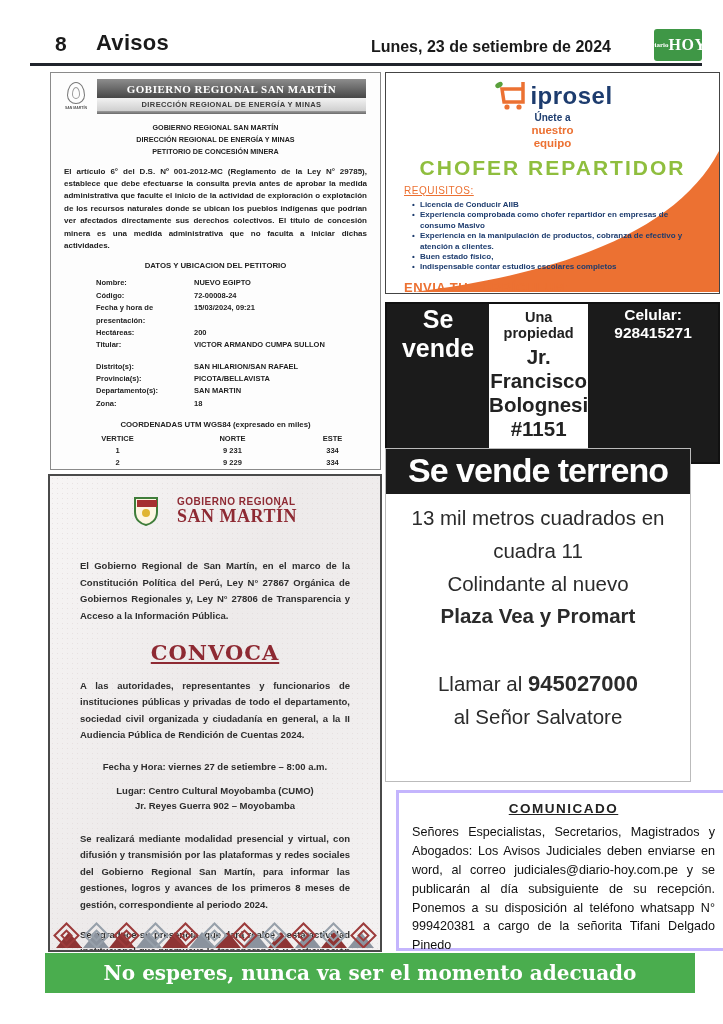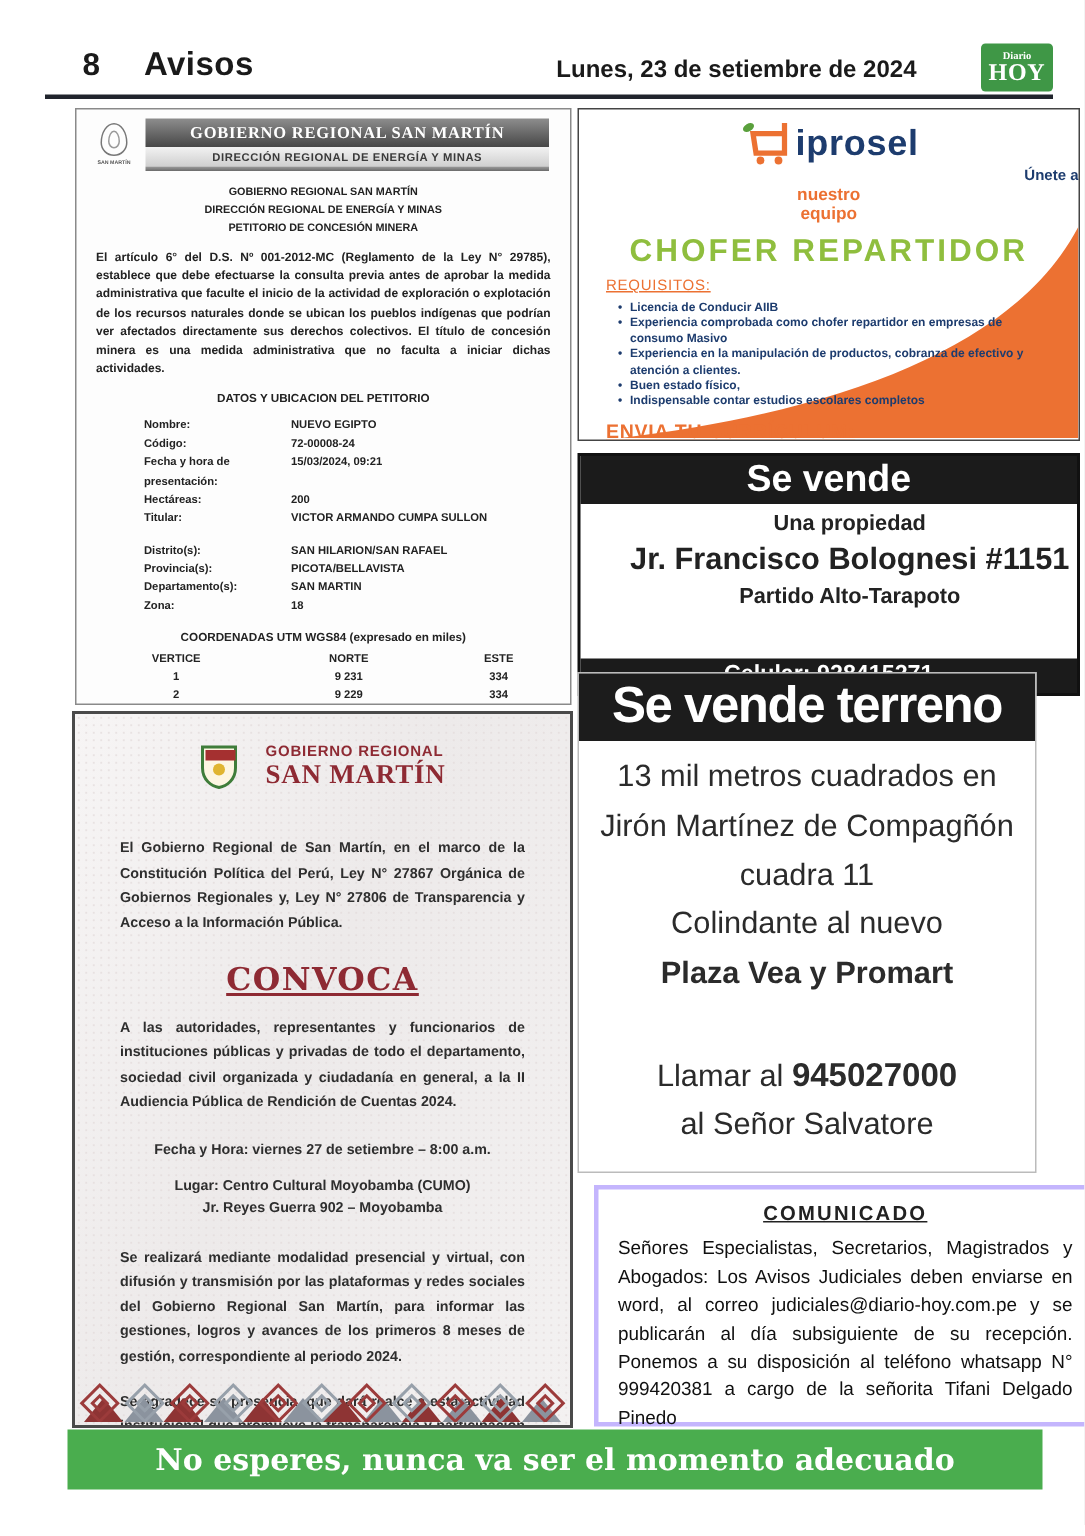--- a/index.html
+++ b/index.html
@@ -8,21 +8,21 @@
   #page {
     position:relative; width:723px; height:1024px; background:#ffffff;
     margin:0 auto; overflow:hidden;
   }
 
   
   .pg-num { position:absolute; left:55px; top:32px; font-size:21px; font-weight:800; color:#1a1a1a; }
   .pg-section { position:absolute; left:96px; top:30px; font-size:22px; font-weight:800; color:#1a1a1a; letter-spacing:.3px; }
   .pg-date { position:absolute; right:112px; top:38px; font-size:16px; font-weight:600; color:#1a1a1a; }
   .hoy-logo { position:absolute; right:21px; top:29px; width:48px; height:32px; background:#3f9746;
-    border-radius:3px; display:flex; flex-direction:column; align-items:center; justify-content:center; }
+    border-radius:3px; display:flex; flex-direction:row; align-items:center; justify-content:center; }
   .hoy-logo .t { font-family:"Liberation Serif", serif; font-size:7px; font-weight:700; color:#fff; line-height:1; }
   .hoy-logo .m { font-family:"Liberation Serif", serif; font-size:16px; font-weight:900; color:#fff; line-height:1; letter-spacing:.5px; }
   .pg-rule { position:absolute; left:30px; top:63px; width:672px; height:3px; background:#20242c; }
 
   
   .petition { position:absolute; left:50px; top:72px; width:331px; height:398px;
     border:1px solid #8a8a8a; background:#fdfdfd; overflow:hidden; font-color:#222; }
   .pet-head { display:flex; margin:6px 10px 0 10px; }
   .pet-emblem { width:30px; display:flex; flex-direction:column; align-items:center; padding-top:3px; }
   .pet-emblem .seal { width:18px; height:22px; border:1px solid #777; border-radius:50% 50% 50% 50%/60% 60% 40% 40%; position:relative; }
@@ -71,37 +71,37 @@
   .dz::after { content:""; position:absolute; inset:3px; border:2px solid #9c3b3b; }
   .dia-row .dz:nth-child(even), .dia-row .dz:nth-child(even)::after { border-color:#97a0aa; }
 
   
   .diprosel { position:absolute; left:385px; top:72px; width:335px; height:222px;
     border:1px solid #444; background:#fff; overflow:hidden; }
   .dp-swoosh { position:absolute; right:0; bottom:0; }
   .dp-content { position:relative; z-index:1; }
   .dp-logo-row { display:flex; justify-content:center; align-items:center; margin-top:7px; }
   .dp-brand { font-size:24px; font-weight:900; color:#1d3c6e; letter-spacing:.5px; margin-left:2px; }
-  .dp-tag1 { text-align:right; font-size:10px; font-weight:800; color:#1d3c6e; line-height:1.15; }
+  .dp-tag1 { text-align:center; font-size:10px; font-weight:800; color:#1d3c6e; line-height:1.15; }
   .dp-tag2 { text-align:center; font-size:11.5px; font-weight:800; color:#ec7132; line-height:1.15; }
   .dp-position { text-align:center; font-size:21px; font-weight:800; color:#8fbe3e; letter-spacing:2px; margin-top:6px; }
   .dp-subtitle { margin:2px 0 0 18px; font-size:10px; font-weight:400; color:#ec7132;
     text-decoration:underline; letter-spacing:.5px; display:inline-block; }
   .dp-subtitle2 { margin:7px 0 0 18px; font-size:13px; font-weight:800; color:#ec7132;
     text-decoration:underline; letter-spacing:.5px; display:inline-block; }
   .dp-list { list-style:none; margin:2px 16px 0 26px; color:#1d3c6e; font-size:8px; font-weight:700; line-height:1.3; }
   .dp-list li { position:relative; padding-left:8px; }
   .dp-list li::before { content:"•"; position:absolute; left:0; }
 
   
   .sevende { position:absolute; left:385px; top:302px; width:335px; height:162px;
-    border:2px solid #111; background:#fff; display:flex; flex-direction:column; }
+    border:2px solid #111; background:#fff; display:flex; flex-direction:row; }
   .sv-bar { background:#1b1b1b; color:#fff; text-align:center; }
   .sv-title { font-size:25px; font-weight:800; padding:1px 0 2px; }
-  .sv-body { flex:1; text-align:center; padding-top:5px; color:#222;padding-left:28px; }
+  .sv-body { flex:1; text-align:center; padding-top:5px; color:#222; }
   .sv-l1 { font-size:14.5px; font-weight:800; }
   .sv-l2 { font-size:20.5px; font-weight:800; margin-top:4px; }
   .sv-l3 { font-size:14.5px; font-weight:800; margin-top:5px; }
   .sv-phone { font-size:15.5px; font-weight:800; padding:2px 0 3px; }
 
   
   .terreno { position:absolute; left:385px; top:448px; width:306px; height:334px;
     border:1px solid #bbb; background:#fff; }
   .tr-bar { background:#1c1c1c; color:#fff; text-align:center; font-size:34px; font-weight:800;
     letter-spacing:-1px; padding:2px 0 4px; }
@@ -312,21 +312,20 @@
       <div class="sv-l2">Jr. Francisco Bolognesi #1151</div>
       <div class="sv-l3">Partido Alto-Tarapoto</div>
     </div>
     <div class="sv-bar sv-phone">Celular: 928415271</div>
   </div>
 
   <div class="terreno">
     <div class="tr-bar">Se vende terreno</div>
     <div class="tr-body">
       <div>13  mil metros cuadrados en</div>
-      <div>Jirón Martínez de Compagñón</div>
       <div>cuadra 11</div>
       <div>Colindante al nuevo</div>
       <div class="b">Plaza Vea y Promart</div>
     </div>
     <div class="tr-call">
       <div><span>Llamar al </span><span class="ph">945027000</span></div>
       <div>al Señor Salvatore</div>
     </div>
   </div>
 

